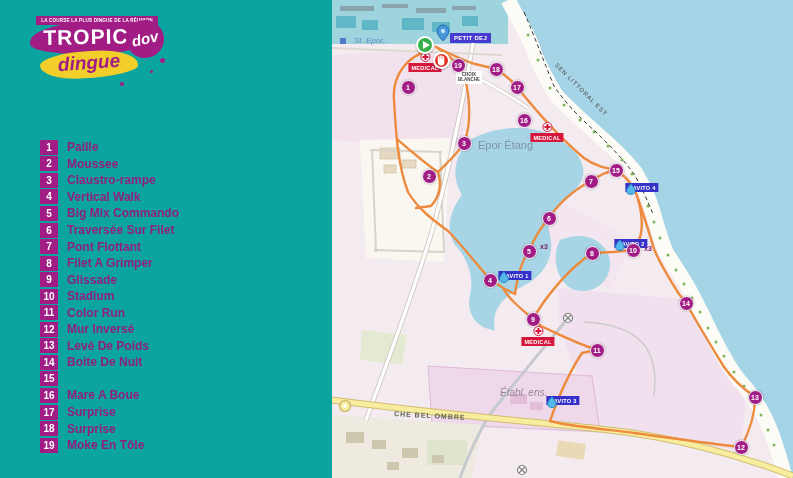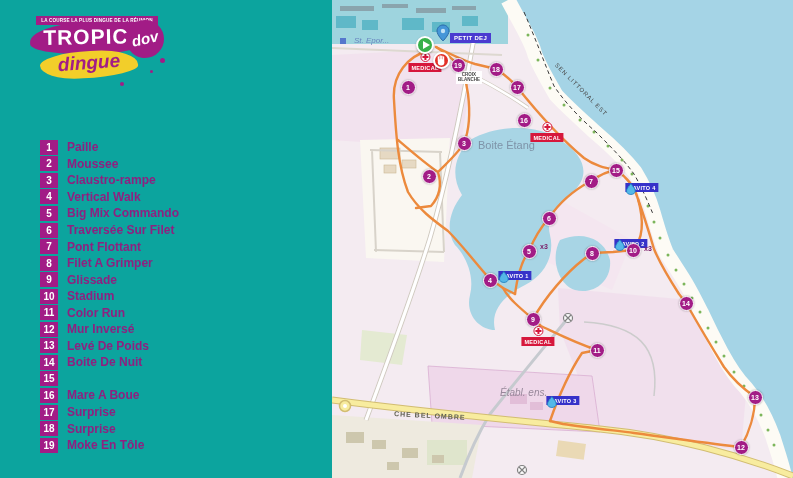--- a/index.html
+++ b/index.html
@@ -319,21 +319,21 @@
     <svg style="position:absolute; left:104px; top:24px; z-index:8;" width="14" height="18" viewBox="0 0 14 18">
       <path d="M7,1 C10.3,1 13,3.7 13,7 C13,11 7,17 7,17 C7,17 1,11 1,7 C1,3.7 3.7,1 7,1 Z" fill="#4596d8" stroke="#2a6aa8" stroke-width="1"></path>
       <circle cx="7" cy="7" r="2.2" fill="#bfe0f5"></circle>
     </svg>
     <div class="petit-dej">PETIT DEJ</div>
 
     <div class="map-label lbl-st-epor">
       <span class="sq"></span>
       <span>St. Epor...</span>
     </div>
-    <div class="map-label lbl-petit-etang">Boite Étang</div>
+    <div class="map-label lbl-petit-etang">Epor Étang</div>
     <div class="map-label lbl-croix">
       <div>CROIX</div>
       <div>BLANCHE</div>
     </div>
     <div class="map-label lbl-sen">SEN LITTORAL EST</div>
     <div class="map-label lbl-che">CHE BEL OMBRE</div>
     <div class="map-label lbl-etabl">Établ. ens.</div>
 
     <div id="overlays">
         <div class="marker" style="left: 68.5px; top: 79.5px;">1</div>

